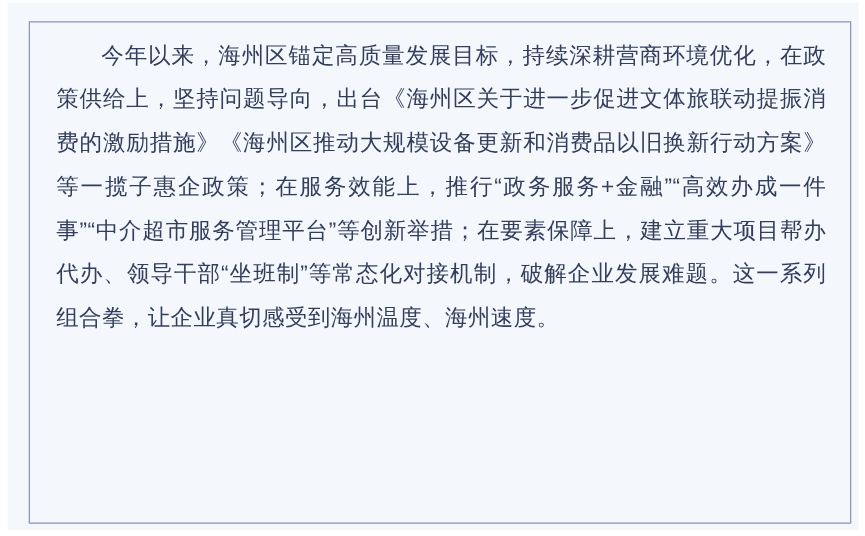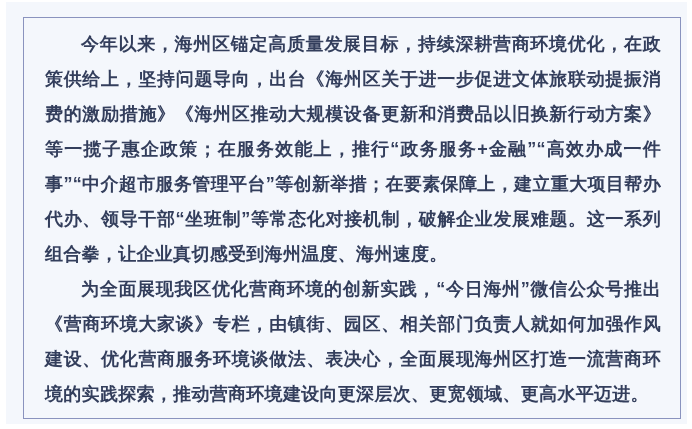--- a/index.html
+++ b/index.html
@@ -25,34 +25,32 @@
   .text-box {
     position: absolute;
     left: 17px;
     top: 15px;
     width: 658px;
     height: 402px;
     box-sizing: border-box;
     border: 1.5px solid #8a93be;
     padding: 9px 19px 8px 21px;
     background: #f4f7fc;
-    font-weight: bold;
   }
   .text-box p {
     margin: 0;
     font-size: 18px;
     line-height: 35px;
     color: #333e5c;
     text-align: justify;
     text-indent: 2em;
     letter-spacing: 0.3px;
     word-break: break-all;
   }
 </style>
 </head>
 <body>
 
 <div class="panel">
   <div class="text-box">
     <p>今年以来，海州区锚定高质量发展目标，持续深耕营商环境优化，在政策供给上，坚持问题导向，出台《海州区关于进一步促进文体旅联动提振消费的激励措施》《海州区推动大规模设备更新和消费品以旧换新行动方案》等一揽子惠企政策；在服务效能上，推行“政务服务+金融”“高效办成一件事”“中介超市服务管理平台”等创新举措；在要素保障上，建立重大项目帮办代办、领导干部“坐班制”等常态化对接机制，破解企业发展难题。这一系列组合拳，让企业真切感受到海州温度、海州速度。</p>
-    <p>为全面展现我区优化营商环境的创新实践，“今日海州”微信公众号推出《营商环境大家谈》专栏，由镇街、园区、相关部门负责人就如何加强作风建设、优化营商服务环境谈做法、表决心，全面展现海州区打造一流营商环境的实践探索，推动营商环境建设向更深层次、更宽领域、更高水平迈进。</p>
   </div>
 </div>
 
 </body></html>

